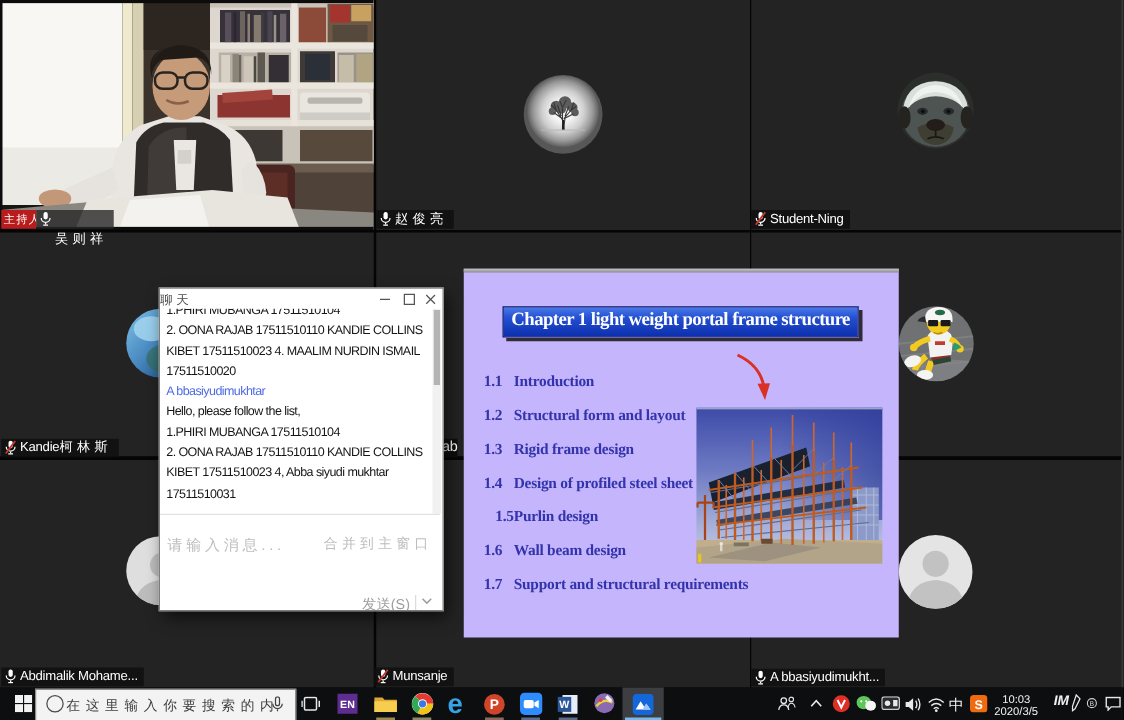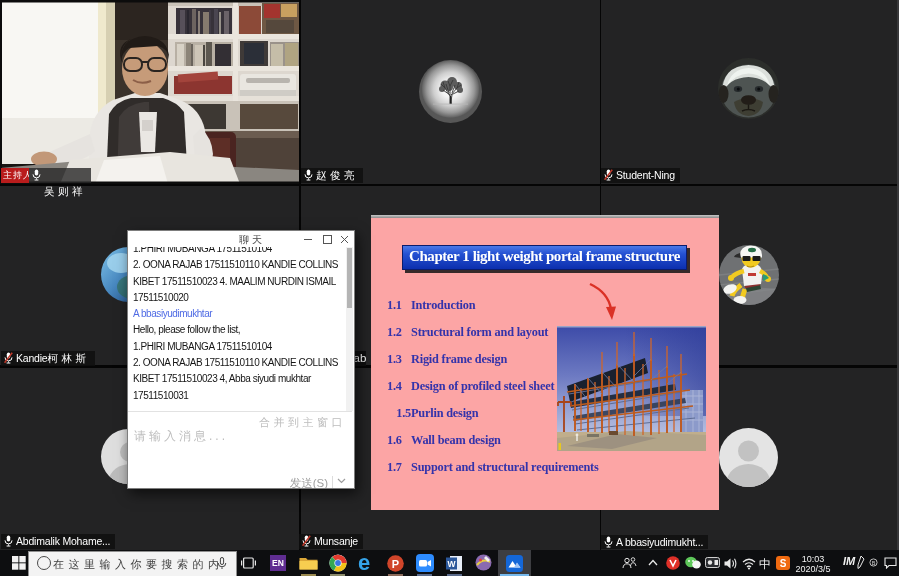--- a/index.html
+++ b/index.html
@@ -269,21 +269,21 @@
   </div>
 <div class="lbl" style="left:601px;top:534.5px;">
   <svg width="9" height="12" viewBox="0 0 9 12">
       <rect x="2.8" y="0.5" width="3.4" height="6" rx="1.7" fill="#fff"></rect>
       <path d="M1,5.4 a3.5,3.5 0 0 0 7,0" fill="none" stroke="#fff" stroke-width="1"></path>
       <line x1="4.5" y1="9.4" x2="4.5" y2="10.6" stroke="#fff" stroke-width="1"></line>
       <line x1="2.6" y1="11" x2="6.4" y2="11" stroke="#fff" stroke-width="1"></line>
     </svg>
   <span>A bbasiyudimukht...</span>
   </div>
-<div class="abs" style="left:370.5px;top:215px;width:348px;height:295px;background:#fca5a5;z-index:2;">
+<div class="abs" style="left:370.5px;top:215px;width:348px;height:295px;background:#c4b5fd;z-index:2;">
   <div class="abs" style="left:0;top:0;width:348px;height:3px;background:linear-gradient(180deg,#c8c8c8,#8a8a8a);"></div>
   <div class="abs" style="left:31.5px;top:29.5px;width:283px;height:23px;background:linear-gradient(180deg,#4a79e8 0%,#2450d2 35%,#0c2fae 100%);border:1px solid #0a1c6e;box-shadow:3px 3px 0 rgba(20,20,20,0.85);color:#fff;font-family:'Liberation Serif',serif;font-weight:bold;font-size:15px;text-align:center;line-height:21.5px;white-space:nowrap;letter-spacing:-0.45px;">Chapter 1 light weight portal frame structure</div>
   <div class="abs" style="left:16.5px;top:0;width:340px;font-family:'Liberation Serif',serif;font-weight:bold;font-size:12.3px;letter-spacing:-0.2px;color:#3333ab;">
     <div class="abs" style="top:83px;"><span style="display:inline-block;width:24px;">1.1</span>Introduction</div>
     <div class="abs" style="top:110px;"><span style="display:inline-block;width:24px;">1.2</span>Structural form and layout</div>
     <div class="abs" style="top:137px;"><span style="display:inline-block;width:24px;">1.3</span>Rigid frame design</div>
     <div class="abs" style="top:164px;"><span style="display:inline-block;width:24px;">1.4</span>Design of profiled steel sheet</div>
     <div class="abs" style="top:191px;text-align:right;"><span style="display:inline-block;width:24px;">1.5</span>Purlin design</div>
     <div class="abs" style="top:218px;"><span style="display:inline-block;width:24px;">1.6</span>Wall beam design</div>
     <div class="abs" style="top:245px;"><span style="display:inline-block;width:24px;">1.7</span>Support and structural requirements</div>
@@ -348,32 +348,32 @@
     17511510020<br>
     <span style="color:#4f6be4;">A bbasiyudimukhtar</span><br>
     Hello, please follow the list,<br>
     1.PHIRI MUBANGA  17511510104<br>
     2. OONA RAJAB 17511510110 KANDIE COLLINS<br>
     KIBET 17511510023 4, Abba siyudi mukhtar<br>
     17511510031
   </div>
 
   <div class="abs" style="left:0;top:0;width:224px;height:16px;background:#fff;color:#4a4a4a;font-size:10px;">
-    <div class="abs" style="left:12px;top:2px;width:224px;text-align:center;letter-spacing:3px;">聊天</div>
+    <div class="abs" style="left:0;top:2px;width:224px;text-align:left;letter-spacing:3px;">聊天</div>
     <div class="abs" style="left:176px;top:7.5px;width:8px;height:1px;background:#555;"></div>
     <div class="abs" style="left:195px;top:4px;width:7px;height:7px;border:1px solid #555;"></div>
     <svg class="abs" style="left:212px;top:3.5px;" width="9" height="9" viewBox="0 0 9 9">
         <path d="M1,1 L8,8 M8,1 L1,8" stroke="#555" stroke-width="1"></path>
       </svg>
   </div>
 
   <div class="abs" style="left:218px;top:16px;width:7px;height:164px;background:#f1f1f1;"></div>
   <div class="abs" style="left:219px;top:17px;width:5px;height:60px;background:#b4b4b4;"></div>
   <div class="abs" style="left:0;top:180px;width:224px;height:1px;background:#e2e2e2;"></div>
-  <div class="abs" style="right:8px;top:184px;font-size:11px;color:#bdbdbd;letter-spacing:3.5px;">合并到主窗口</div>
+  <div class="abs" style="right:8px;top:196px;font-size:11px;color:#bdbdbd;letter-spacing:3.5px;">合并到主窗口</div>
   <div class="abs" style="left:6px;top:197px;font-size:12px;color:#bdbdbd;letter-spacing:3px;">请输入消息...</div>
   <div class="abs" style="right:26px;top:245px;font-size:11.5px;color:#9e9e9e;">发送(S)</div>
   <div class="abs" style="right:21px;top:245px;width:1px;height:13px;background:#dcdcdc;"></div>
   <svg class="abs" style="right:8px;top:247px;" width="9" height="6" viewBox="0 0 9 6">
       <path d="M1,1 L4.5,4.5 L8,1" stroke="#9e9e9e" stroke-width="1.2" fill="none"></path>
     </svg>
 </div>
 <div class="abs" style="left:0;top:550px;width:899px;height:26px;background:#0d0e10;z-index:5;">
 
   <svg class="abs" style="left:12px;top:6px;" width="14" height="14" viewBox="0 0 14 14">

